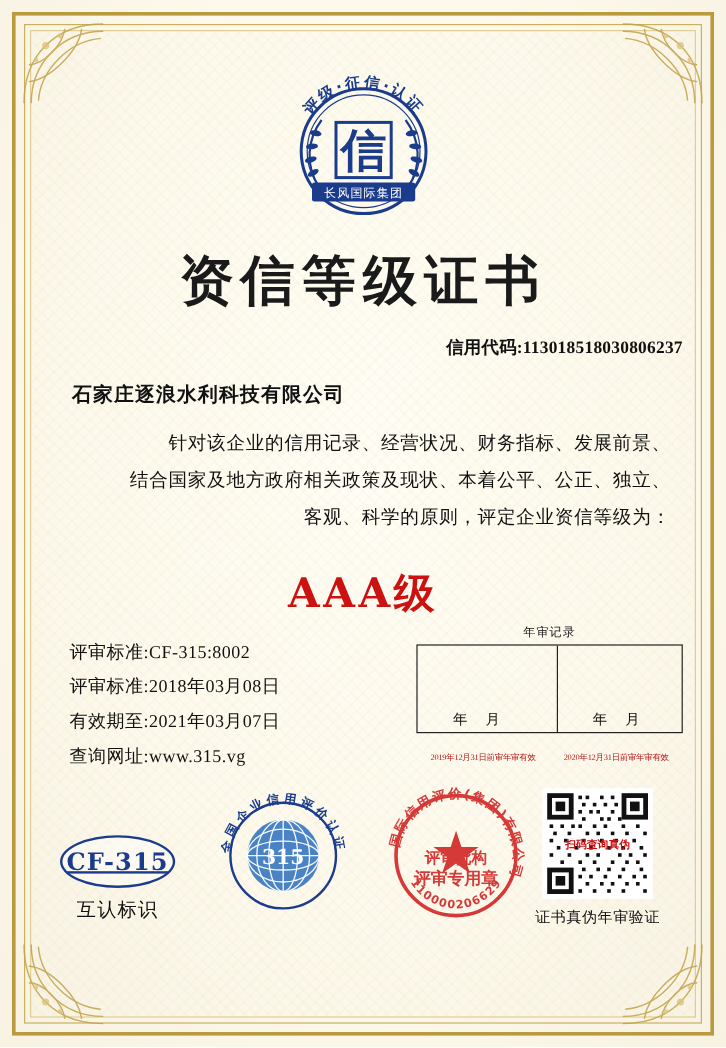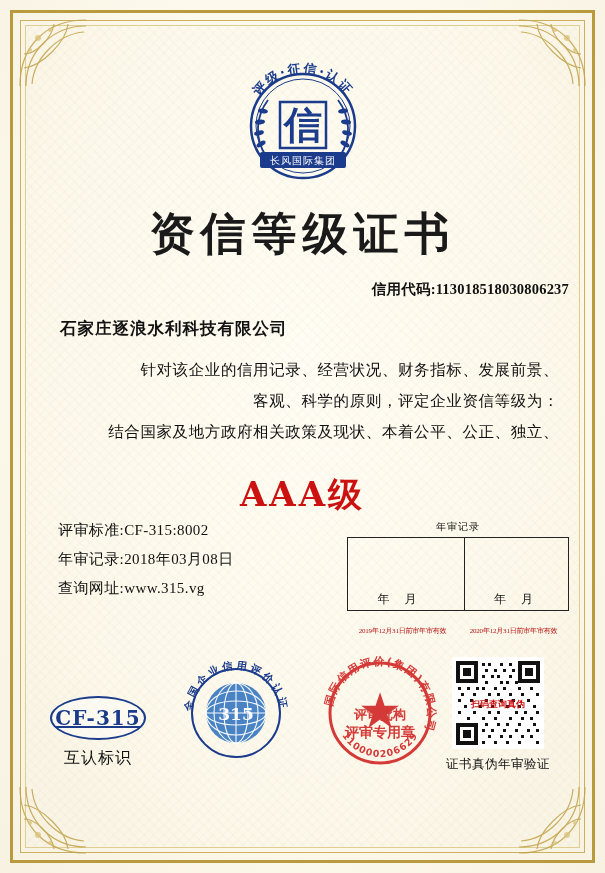--- a/index.html
+++ b/index.html
@@ -128,21 +128,21 @@
     color: #cc1111;
     font-weight: bold;
     font-size: 34px;
     letter-spacing: 3px;
     font-family: "DejaVu Serif", "Liberation Serif", serif;
   }
 
   
   .details {
     position: absolute;
-    top: 484px;
+    top: 498px;
     left: 26px;
     font-size: 15px;
     line-height: 29px;
     color: #111;
     letter-spacing: .4px;
   }
   .details div { white-space: nowrap; }
 
   
   .review {
@@ -358,29 +358,30 @@
     <div class="title">资信等级证书</div>
 
     <div class="credit-code">
       <span>信用代码:</span><span>113018518030806237</span>
     </div>
 
     <div class="company">石家庄逐浪水利科技有限公司</div>
 
     <div class="body-text">
       <p class="indent">针对该企业的信用记录、经营状况、财务指标、发展前景、</p>
+      <p>结合国家及地方政府相关政策及现状、本着公平、公正、独立、</p>
       <p>客观、科学的原则，评定企业资信等级为：</p>
-      <p>结合国家及地方政府相关政策及现状、本着公平、公正、独立、</p>
     </div>
 
     <div class="grade">AAA级</div>
 
     <div class="details">
       <div>评审标准:CF-315:8002</div>
-      <div>年审记录:2018年03月08日</div>
+      <div>评审标准:2018年03月08日</div>
+      <div>有效期至:2021年03月07日</div>
       <div>查询网址:www.315.vg</div>
     </div>
 
     <div class="review">
       <div class="review-title">年审记录</div>
       <div class="review-grid">
         <div class="review-cell">
           <div class="ym">年  月</div>
         </div>
         <div class="review-cell">

